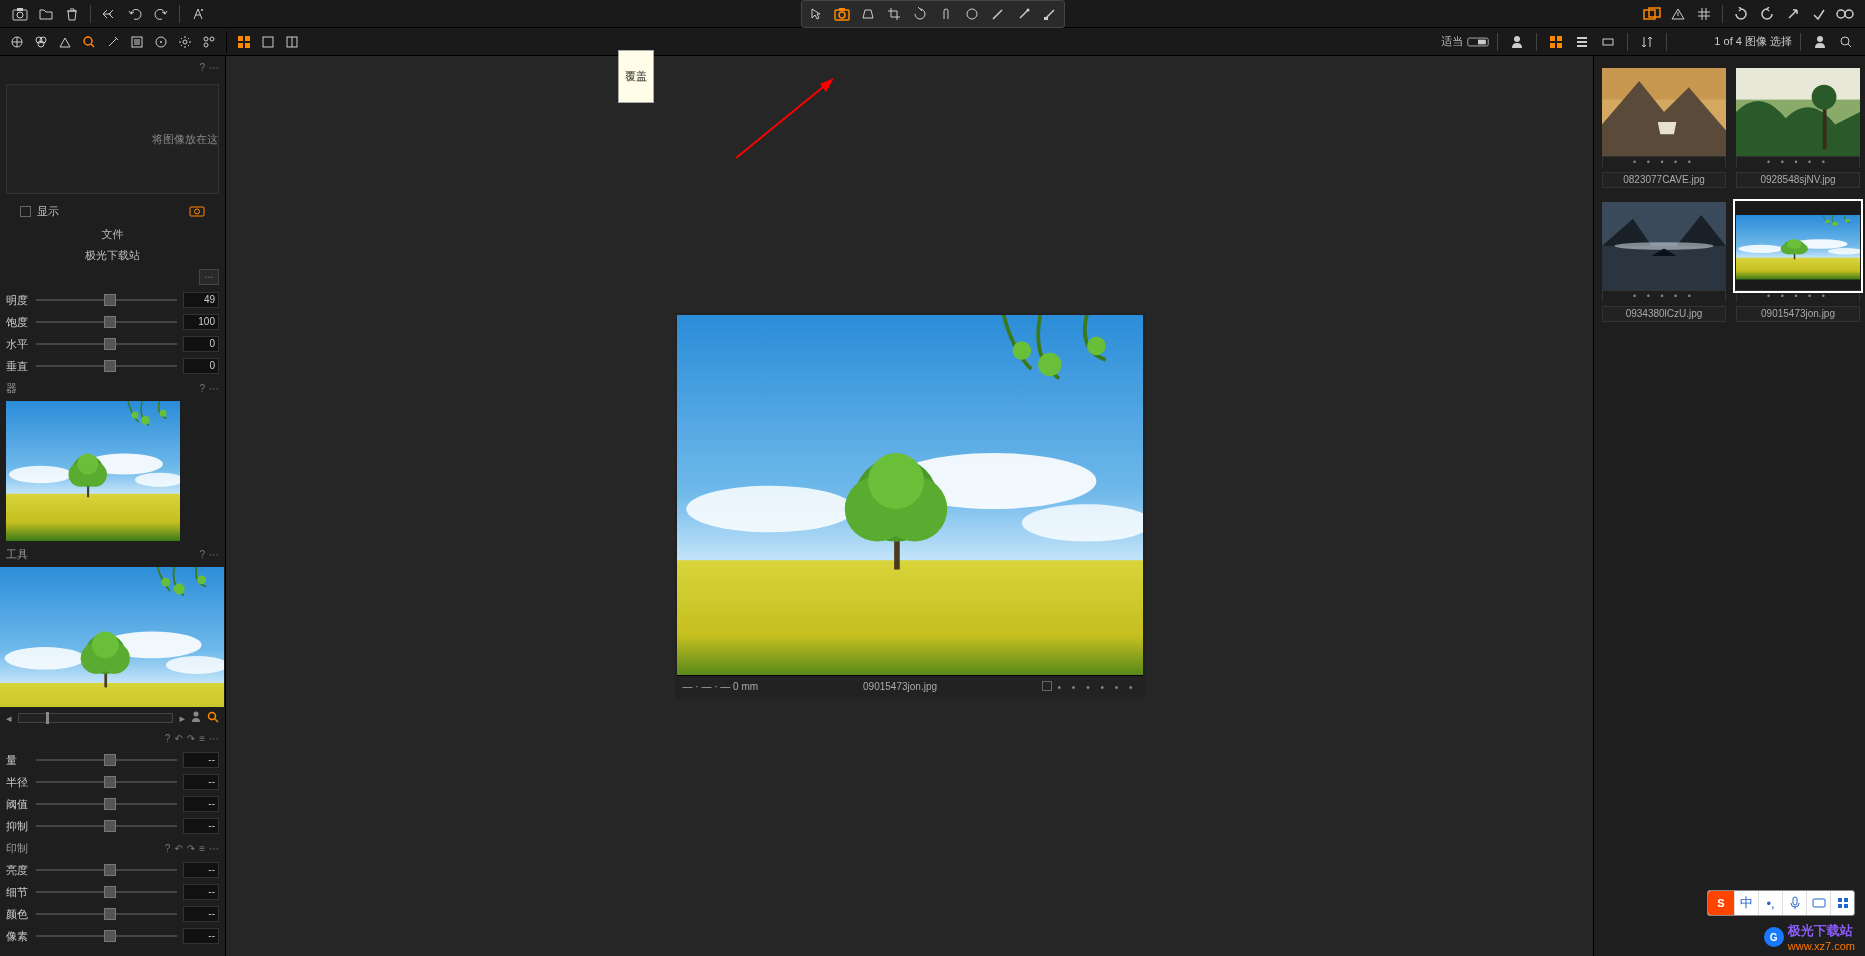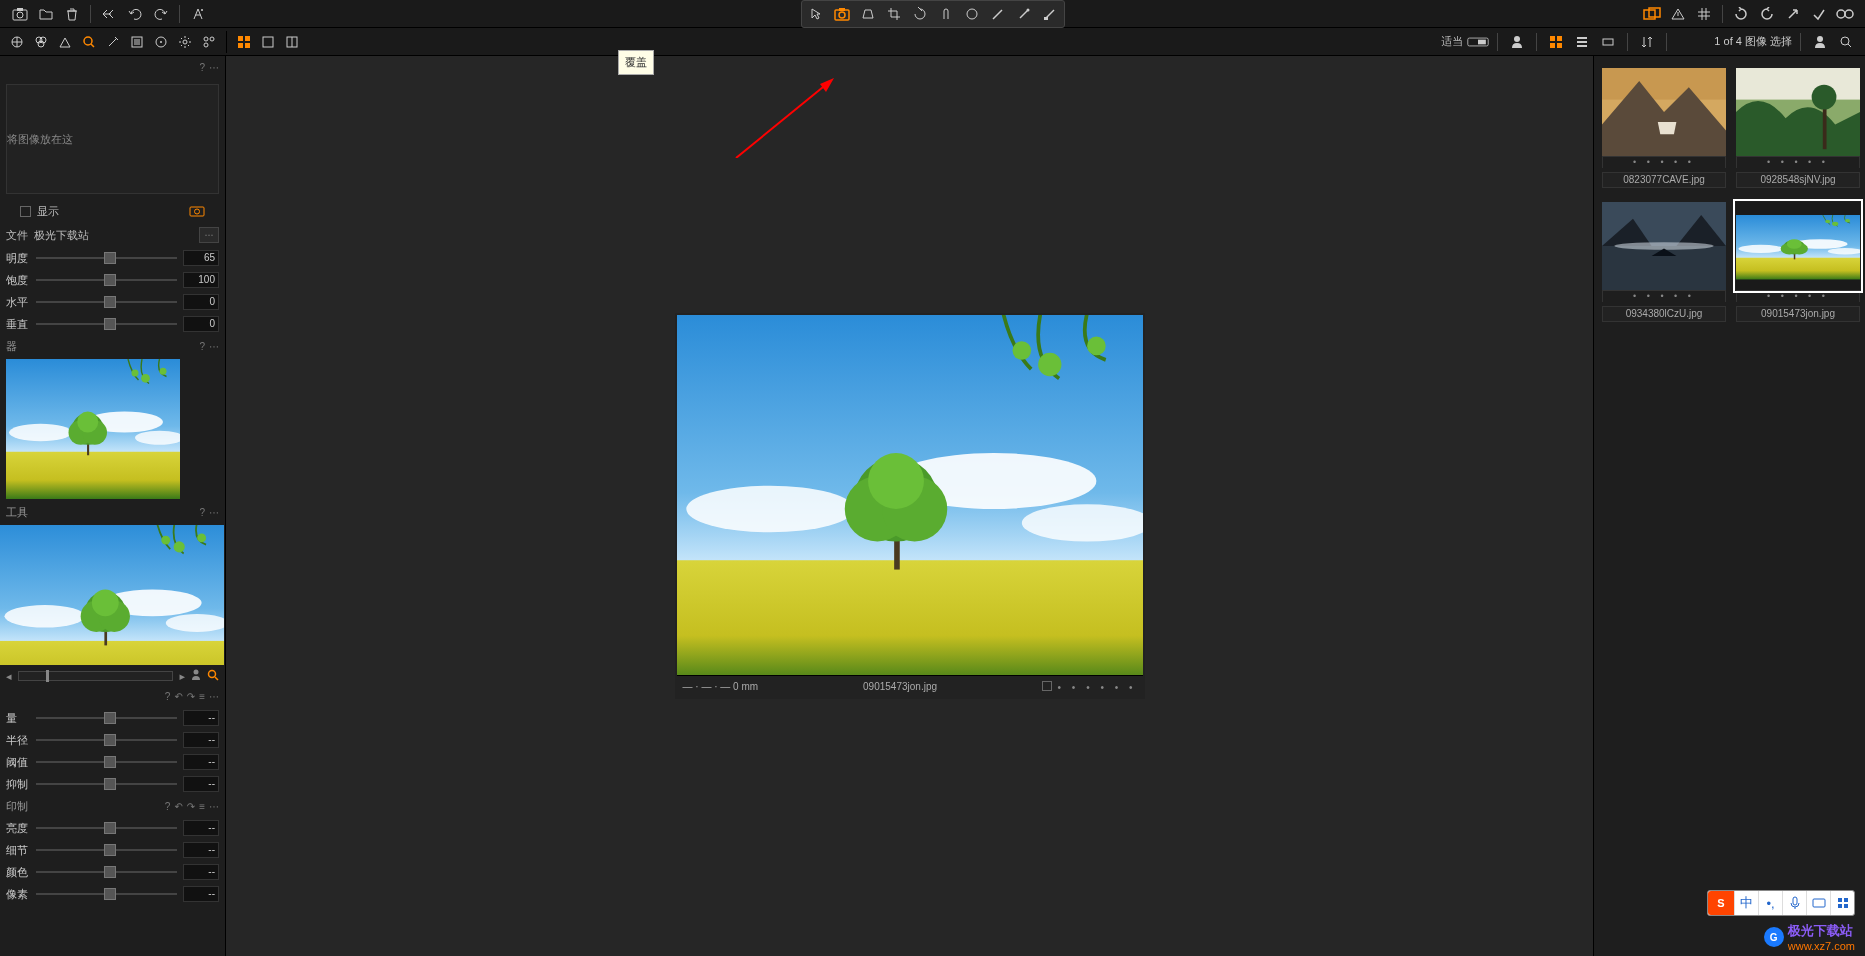--- a/index.html
+++ b/index.html
@@ -21,27 +21,27 @@
 .sb-sep { width:1px; height:18px; background:#444; margin:0 4px; }
 
 .main { display:flex; height:900px; }
 .left-panel { width:226px; background:#1e1e1e; border-right:1px solid #000; overflow-y:auto; }
 .viewer { flex:1; background:#262626; display:flex; align-items:center; justify-content:center; position:relative; }
 .right-panel { width:272px; background:#1e1e1e; border-left:1px solid #000; padding:12px 8px; display:flex; flex-direction:column; gap:14px; }
 
 .section-header { height:22px; display:flex; align-items:center; padding:0 6px; color:#999; font-size:11px; }
 .section-header .right-icons { margin-left:auto; display:flex; gap:4px; font-size:10px; color:#777; }
 
-.drop-zone { margin:6px; height:110px; border:1px solid #333; display:flex; align-items:center; justify-content:flex-start; color:#888; font-size:11px; background:#222; }
+.drop-zone { margin:6px; height:110px; border:1px solid #333; display:flex; align-items:center; justify-content:flex-end; color:#888; font-size:11px; background:#222; }
 .drop-below { display:flex; align-items:center; padding:4px 20px; gap:6px; }
 .drop-below .chk { width:11px; height:11px; border:1px solid #666; }
 
 .row { display:flex; align-items:center; padding:3px 6px; gap:6px; }
 .row-label { width:24px; color:#ccc; font-size:11px; flex-shrink:0; }
-.file-row { display:flex; align-items:center; padding:4px 6px; gap:6px; }
+.file-row { display:flex; align-items:center; padding:4px 6px; gap:6px;flex-direction:column; }
 .file-text { color:#bbb; font-size:11px; }
 .more-btn { width:20px; height:16px; background:#2a2a2a; border:1px solid #444; margin-left:auto; display:flex; align-items:center; justify-content:center; font-size:9px; color:#999; cursor:pointer; }
 
 .slider-track { flex:1; height:2px; background:#444; position:relative; }
 .slider-handle { position:absolute; top:-5px; width:12px; height:12px; background:#555; border:1px solid #777; }
 .val-box { width:36px; height:16px; background:#111; border:1px solid #333; text-align:right; padding:0 3px; color:#ccc; font-size:10px; line-height:14px; }
 
 .preview-img { margin:2px 6px; width:174px; height:140px; overflow:hidden; }
 .preview-img2 { margin:2px 0; width:224px; height:140px; overflow:hidden; }
 
@@ -50,21 +50,21 @@
 .viewer-frame { background:#222; padding:2px; }
 .viewer-img { width:466px; height:360px; }
 .viewer-info { display:flex; align-items:center; justify-content:space-between; height:22px; padding:0 6px; font-size:10px; color:#aaa; border-top:1px solid #000; }
 
 .thumb { width:124px; height:88px; background:#333; position:relative; }
 .thumb.selected { outline:2px solid #fff; outline-offset:1px; }
 .thumb-row { display:flex; gap:10px; }
 .thumb-label { height:16px; background:#222; border:1px solid #333; text-align:center; color:#aaa; font-size:10px; line-height:14px; margin-top:4px; }
 .thumb-dots { height:12px; text-align:center; color:#888; font-size:9px; letter-spacing:4px; line-height:10px; border:1px solid #333; border-bottom:none; }
 
-.tooltip { position:absolute; top:50px; left:618px; background:#fffde7; border:1px solid #aaa; padding:4px 6px; color:#333; font-size:11px; z-index:10; }
+.tooltip { position:absolute; top:50px; left:618px; background:#fffde7; border:1px solid #aaa; padding:18px 6px; color:#333; font-size:11px; z-index:10; }
 .arrow { position:absolute; top:22px; left:500px; width:120px; height:80px; z-index:9; }
 
 .ime-bar { position:fixed; right:10px; bottom:40px; display:flex; align-items:center; background:#fff; border:1px solid #888; border-radius:3px; height:26px; }
 .ime-logo { width:26px; height:24px; background:#ff4400; color:#fff; display:flex; align-items:center; justify-content:center; font-weight:bold; border-radius:3px 0 0 3px; }
 .ime-item { width:24px; display:flex; align-items:center; justify-content:center; color:#2266cc; font-size:13px; border-left:1px solid #ddd; height:100%; }
 
 .watermark { position:fixed; right:10px; bottom:4px; color:#888; font-size:10px; display:flex; align-items:center; gap:4px; }
 .watermark .logo { width:20px; height:20px; background:#1a7aff; border-radius:50%; display:flex; align-items:center; justify-content:center; color:#fff; font-weight:bold; }
 
 .bottom-slider-row{display:flex;align-items:center;gap:6px;padding:2px 6px;}
@@ -447,21 +447,21 @@
     <div class="file-row">
       <span>文件</span>
       <span class="file-text">极光下载站</span>
       <div class="more-btn">⋯</div>
     </div>
     <div class="row">
       <span class="row-label">明度</span>
       <div class="slider-track">
           <div class="slider-handle" style="left:48%"></div>
         </div>
-      <div class="val-box">65</div>
+      <div class="val-box">49</div>
     </div>
     <div class="row">
       <span class="row-label">饱度</span>
       <div class="slider-track">
           <div class="slider-handle" style="left:48%"></div>
         </div>
       <div class="val-box">100</div>
     </div>
     <div class="row">
       <span class="row-label">水平</span>

